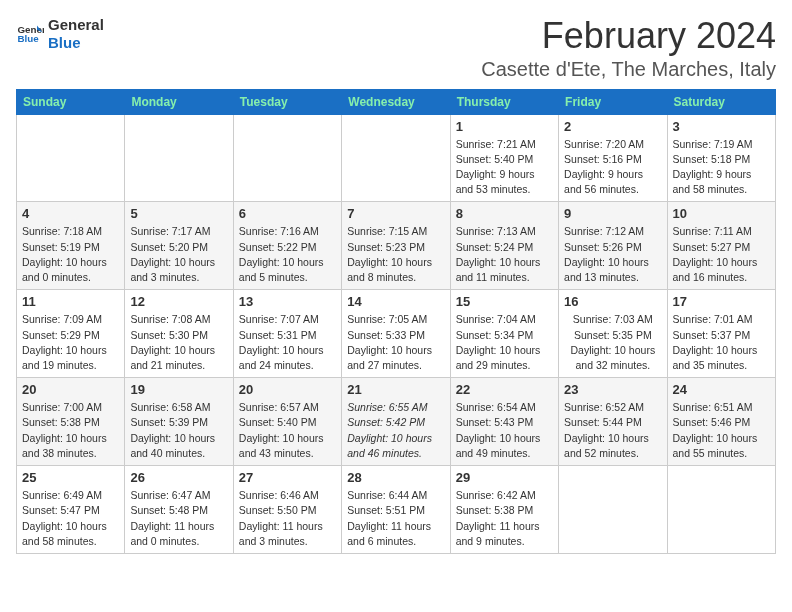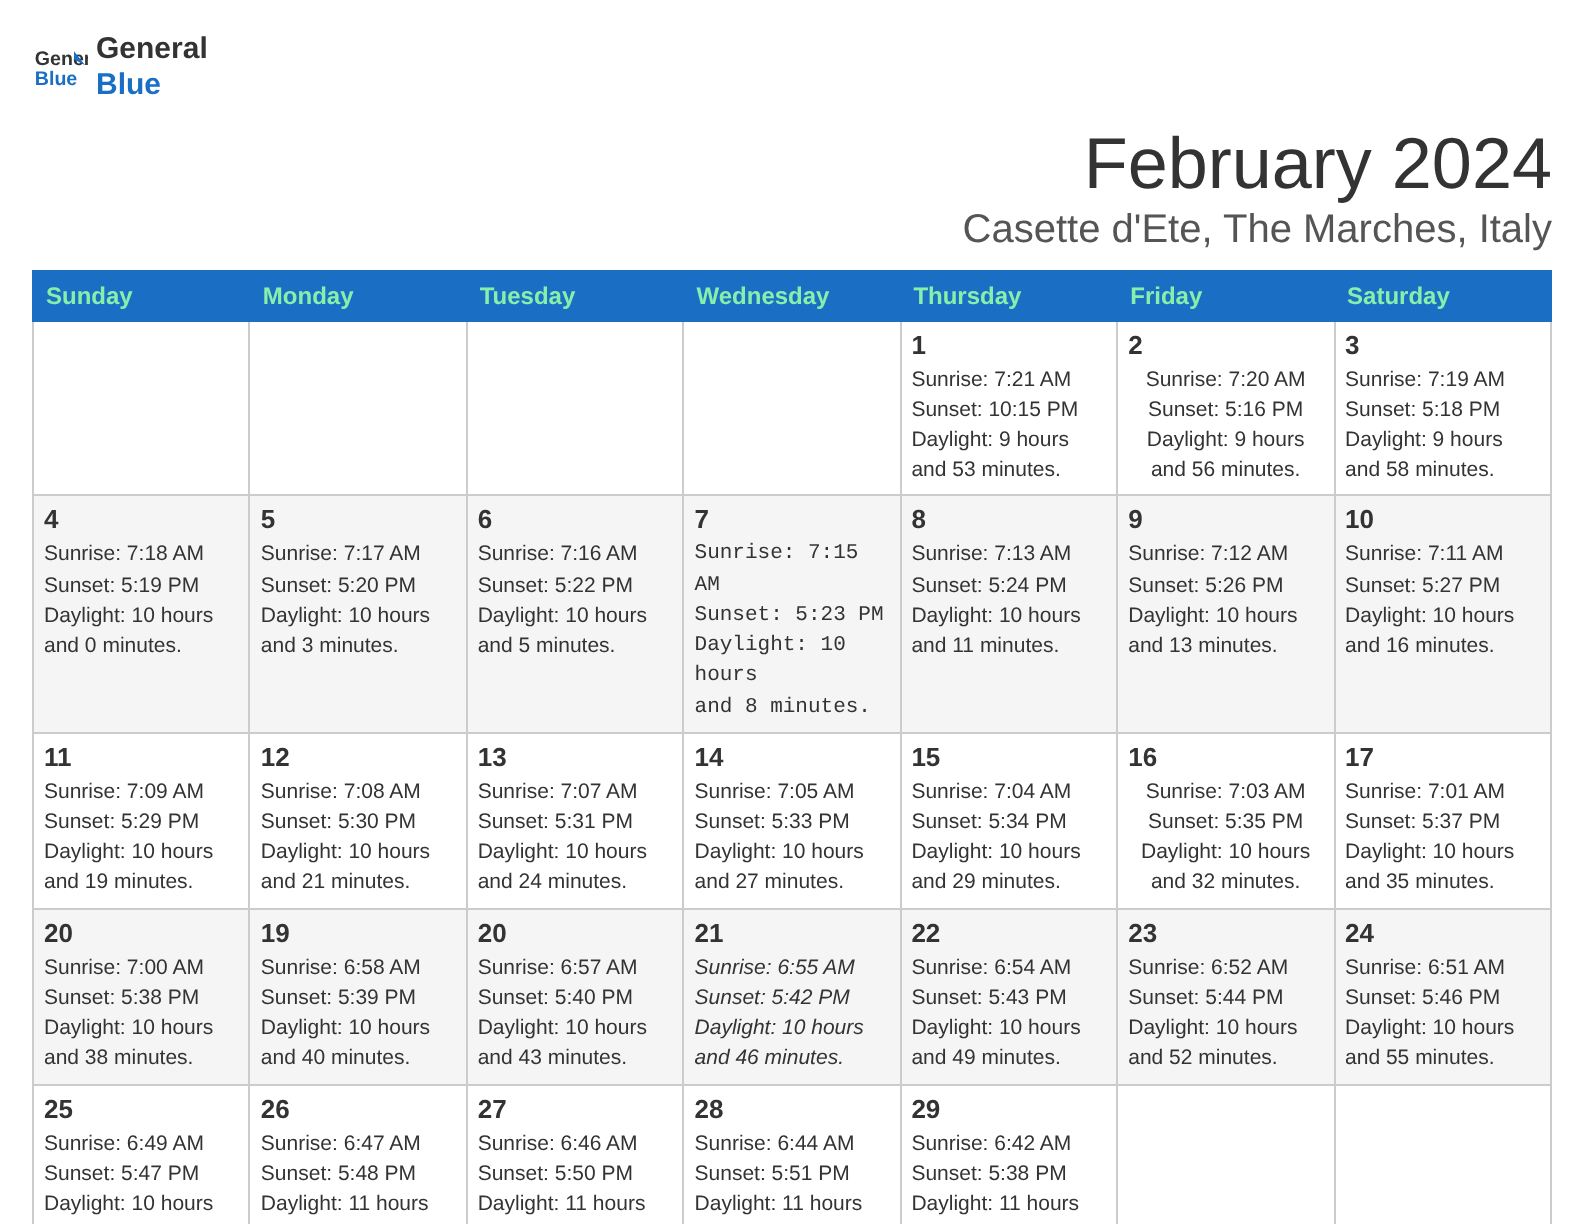--- a/index.html
+++ b/index.html
@@ -20,21 +20,20 @@
       display: flex;
       align-items: center;
       gap: 4px;
     }
     .logo-icon {
       width: 28px;
       height: 28px;
     }
     .title-block {
       text-align: right;
-      margin-top: 46px;
     }
     .month-title {
       font-size: 36px;
       font-weight: normal;
       color: #333;
       line-height: 1.1;
     }
     .location {
       font-size: 20px;
       color: #555;
@@ -116,27 +115,27 @@
   </thead>
   <tbody id="calendar-body">
   <tr>
         <td class="empty"></td>
         <td class="empty"></td>
         <td class="empty"></td>
         <td class="empty"></td>
         <td>
           <div class="day-number">1</div>
           <div class="day-info" style="white-space: pre-line;">Sunrise: 7:21 AM
-Sunset: 10:15 PM
+Sunset: 5:40 PM
 Daylight: 9 hours
 and 53 minutes.</div>
         </td>
         <td>
           <div class="day-number">2</div>
-          <div class="day-info" style="white-space: pre-line; text-align: center;">Sunrise: 7:20 AM
+          <div class="day-info" style="white-space: pre-line;">Sunrise: 7:20 AM
 Sunset: 5:16 PM
 Daylight: 9 hours
 and 56 minutes.</div>
         </td>
         <td>
           <div class="day-number">3</div>
           <div class="day-info" style="white-space: pre-line;">Sunrise: 7:19 AM
 Sunset: 5:18 PM
 Daylight: 9 hours
 and 58 minutes.</div>
@@ -159,21 +158,21 @@
         </td>
         <td>
           <div class="day-number">6</div>
           <div class="day-info" style="white-space: pre-line;">Sunrise: 7:16 AM
 Sunset: 5:22 PM
 Daylight: 10 hours
 and 5 minutes.</div>
         </td>
         <td>
           <div class="day-number">7</div>
-          <div class="day-info" style="white-space: pre-line; font-family: Liberation Mono, monospace;">Sunrise: 7:15 AM
+          <div class="day-info" style="white-space: pre-line;">Sunrise: 7:15 AM
 Sunset: 5:23 PM
 Daylight: 10 hours
 and 8 minutes.</div>
         </td>
         <td>
           <div class="day-number">8</div>
           <div class="day-info" style="white-space: pre-line;">Sunrise: 7:13 AM
 Sunset: 5:24 PM
 Daylight: 10 hours
 and 11 minutes.</div>

